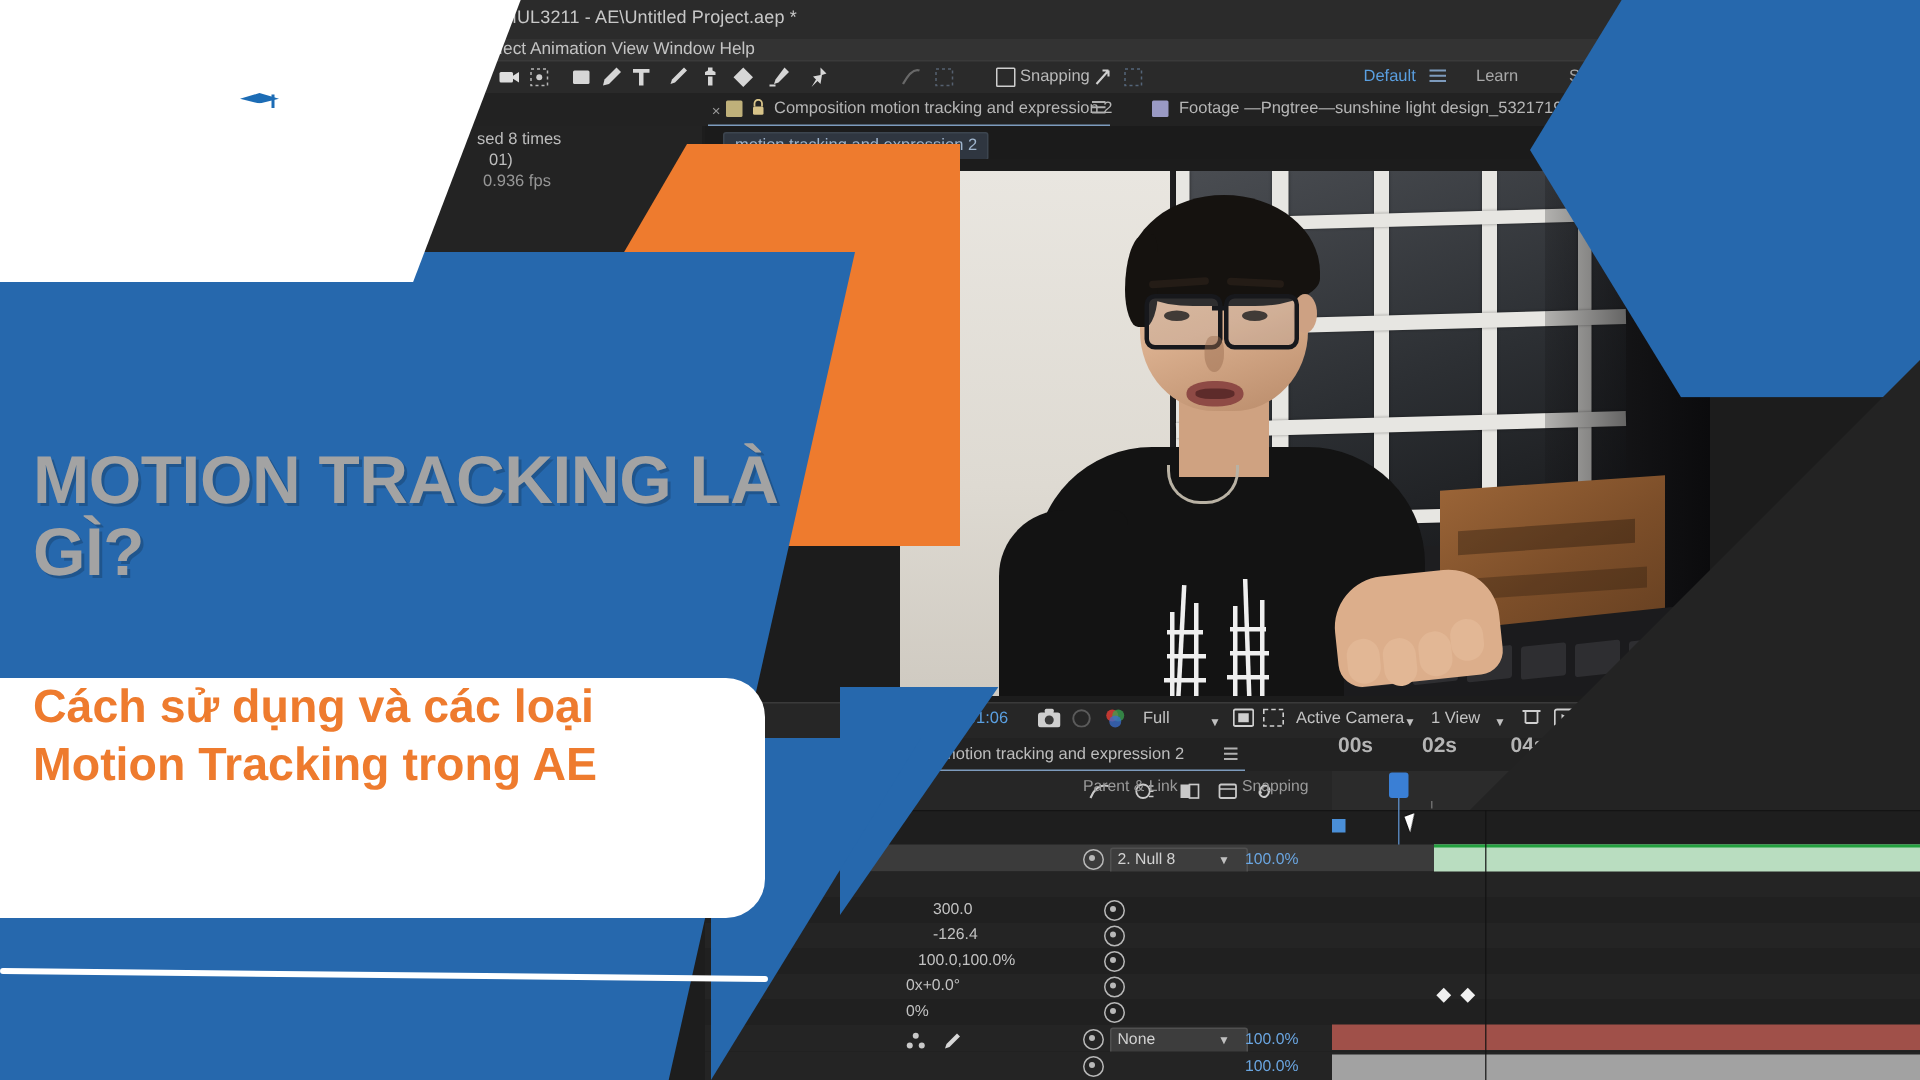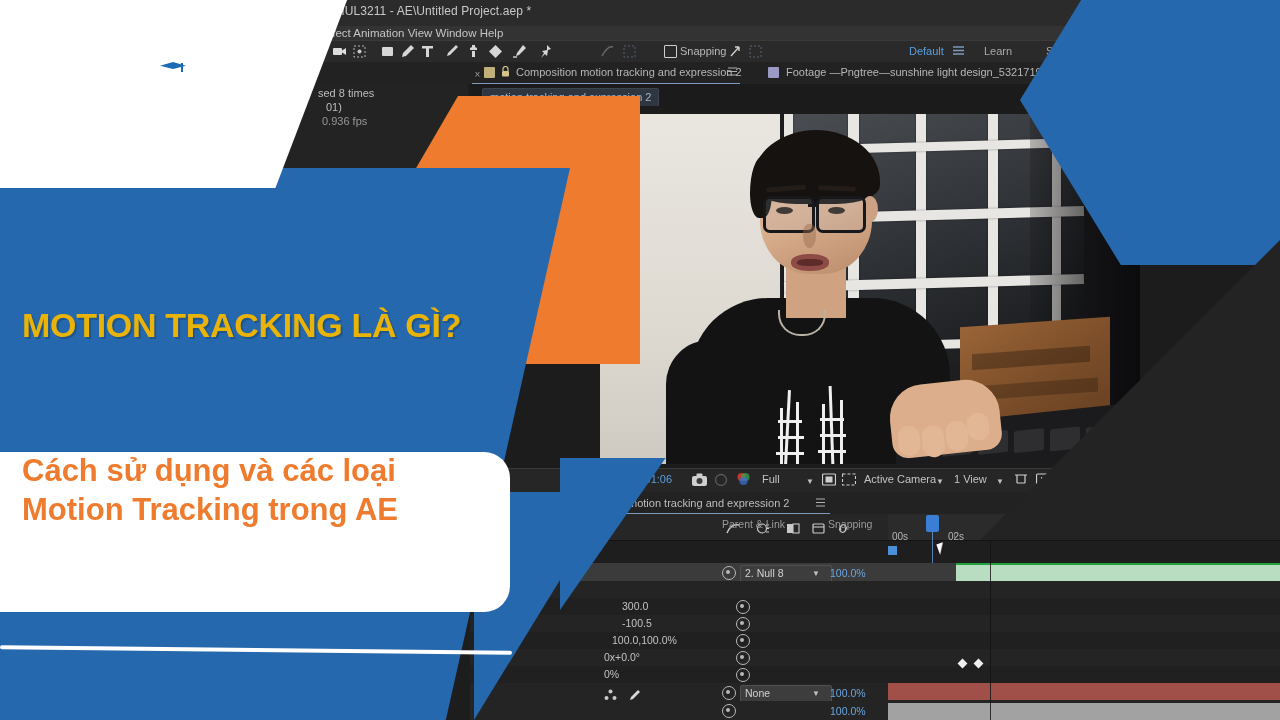--- a/index.html
+++ b/index.html
@@ -78,21 +78,21 @@
 
   .ae-tlheader{position:absolute;left:470px;top:492px;width:810px;height:22px;background:#222;}
   .tl-tab{position:absolute;left:628px;top:497px;font-size:11px;color:#bdbdbd;white-space:nowrap;}
   .tl-tab-swatch{position:absolute;left:612px;top:498px;width:11px;height:11px;background:#bfb07a;border-radius:1px;}
   .tl-underline{position:absolute;left:600px;top:513px;width:230px;height:2px;background:#7d9bbd;}
 
   .ae-tlbody{position:absolute;left:470px;top:514px;width:810px;height:206px;background:#1e1e1e;}
   .tl-toolrow{position:absolute;left:470px;top:514px;width:810px;height:26px;background:#262626;border-bottom:1px solid #141414;}
   .tl-ticon{position:absolute;top:521px;width:14px;height:13px;color:#c9c9c9;}
   .tl-ruler{position:absolute;left:888px;top:514px;width:392px;height:26px;background:#2b2b2b;}
-  .rtick{position:absolute;top:531px;font-size:10px;color:#b5b5b5;}
+  .rtick{position:absolute;top:488px;font-size:14px;color:#b5b5b5;font-weight:bold;}
   .rtickmark{position:absolute;top:534px;width:1px;height:5px;background:#6c6c6c;}
   .playhead{position:absolute;top:515px;width:13px;height:17px;background:#3a7fd5;border-radius:2px;}
   .playhead-line{position:absolute;top:532px;width:1px;height:188px;background:#5f93cf;opacity:.85;}
   .wa-marker{position:absolute;top:513px;width:9px;height:9px;background:#4a8fd8;}
 
   .colhdr{position:absolute;top:518px;font-size:10.5px;color:#9a9a9a;white-space:nowrap;}
 
   .lrow{position:absolute;left:470px;width:810px;background:#242424;border-bottom:1px solid #1a1a1a;}
   .lrow.sel{background:#3b3b3b;}
   .lrow.alt{background:#202020;}
@@ -125,23 +125,23 @@
   .darkwedge{position:absolute;left:980px;top:240px;width:300px;height:300px;background:#232323;
         clip-path:polygon(100% 0%,100% 100%,0% 100%);}
 
   .logo{position:absolute;left:22px;top:56px;font-size:76px;font-weight:700;letter-spacing:-2px;line-height:1;}
   .logo .u{color:#ef6c39;}
   .logo .rest{color:#1c6cb5;}
   .cap{position:absolute;left:160px;top:62px;width:26px;height:9px;}
   .cap-top{position:absolute;left:0;top:0;width:26px;height:7px;background:#1c6cb5;clip-path:polygon(50% 0%,100% 55%,50% 100%,0% 55%);}
   .cap-stem{position:absolute;left:21px;top:1px;width:2px;height:9px;background:#1c6cb5;}
 
-  .headline{position:absolute;left:22px;top:296px;width:560px;font-size:34px;font-weight:800;
-        color:#eab308;line-height:1.06;letter-spacing:-.3px;text-transform:uppercase;
-        text-shadow:2px 2px 0 rgba(0,0,0,.18);margin-top:11px;}
+  .headline{position:absolute;left:22px;top:296px;width:560px;font-size:45px;font-weight:800;
+        color:#a3a3a3;line-height:1.06;letter-spacing:-.3px;text-transform:uppercase;
+        text-shadow:2px 2px 0 rgba(0,0,0,.18);}
   .subcard{position:absolute;left:-40px;top:452px;width:550px;height:160px;background:#ffffff;border-radius:0 26px 26px 0;}
   .subtext{position:absolute;left:22px;top:452px;width:420px;font-size:31px;font-weight:700;color:#ee7b2e;line-height:1.25;}
   .rule{position:absolute;left:0px;top:648px;width:512px;height:4px;background:#ffffff;border-radius:2px;transform:rotate(.6deg);}
 </style>
 </head>
 <body>
 
 <div id="stage">
 
   <div class="ae">
@@ -487,21 +487,21 @@
     <div class="parentsel" style="left:740px;top:565px;width:82px;padding:1px 4px;">2. Null 8</div>
     <div class="chev" style="left:812px;top:569px;">▼</div>
     <div class="lcell blue" style="left:830px;top:567px;">100.0%</div>
 
     <div class="lrow" style="top:581px;height:17px;"></div>
     <div class="lrow alt" style="top:598px;height:17px;"></div>
     <div class="lcell" style="left:622px;top:600px;">300.0</div>
     <div class="pickwhip" style="left:736px;top:600px;"></div>
 
     <div class="lrow" style="top:615px;height:17px;"></div>
-    <div class="lcell" style="left:622px;top:617px;">-100.5</div>
+    <div class="lcell" style="left:622px;top:617px;">-126.4</div>
     <div class="pickwhip" style="left:736px;top:617px;"></div>
 
     <div class="lrow alt" style="top:632px;height:17px;"></div>
     <div class="lcell" style="left:612px;top:634px;">100.0,100.0%</div>
     <div class="pickwhip" style="left:736px;top:634px;"></div>
 
     <div class="lrow" style="top:649px;height:17px;"></div>
     <div class="lcell" style="left:604px;top:651px;">0x+0.0°</div>
     <div class="pickwhip" style="left:736px;top:651px;"></div>
 

